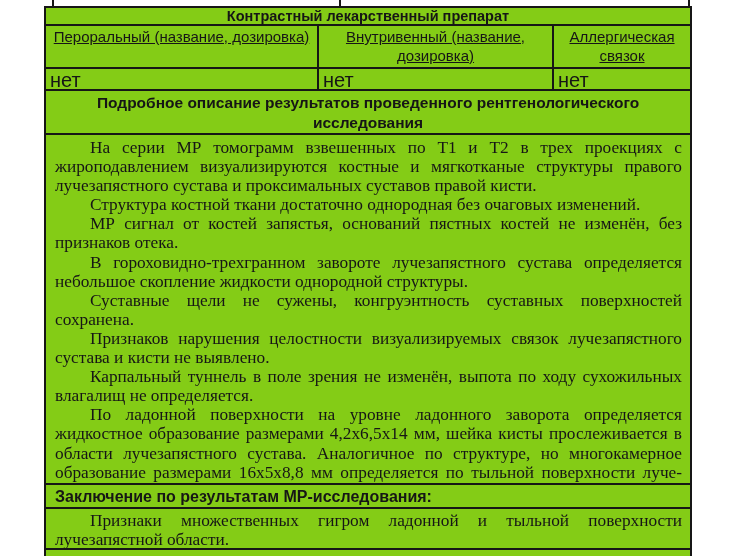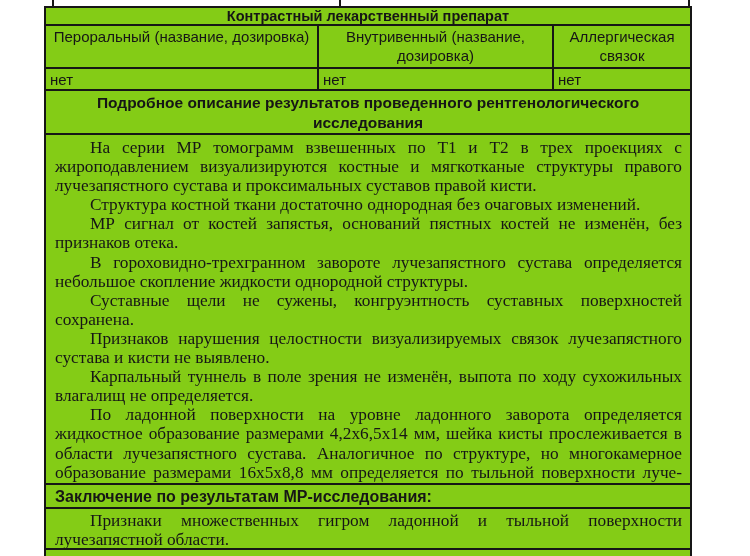--- a/index.html
+++ b/index.html
@@ -30,32 +30,32 @@
     border-bottom: none;
     background: #84cc16;
   }
   .row { border-bottom: 2px solid #161616; overflow: hidden; }
   .row-contrast-title {
     height: 18px;
     font-weight: bold; font-size: 14.5px; line-height: 15px;
     text-align: center; padding-top: 1px;
   }
   .row-cols, .row-nets { display: flex; }
-  .row-cols { height: 43px; }
+  .row-cols { height: 43px; text-decoration: underline; }
   .row-nets { height: 22px; }
   .cell { border-right: 2px solid #161616; }
   .cell:last-child { border-right: none; }
   .c1 { width: 273px; }
   .c2 { width: 235px; }
   .c3 { flex: 1; }
   .col-head {
     font-size: 15px; line-height: 18.5px;
     text-align: center; padding: 2px 6px 0 6px;
   }
-  .net-cell { font-size: 15px; line-height: 18px; padding: 2px 0 0 4px; }
+  .net-cell { font-size: 20px; line-height: 18px; padding: 2px 0 0 4px; }
   .row-desc-title {
     height: 44px;
     font-weight: bold; font-size: 15.5px; line-height: 20px;
     text-align: center; padding: 2px 10px 0 10px;
   }
   .row-body {
     height: 350px;
     font-family: "Liberation Serif", serif;
     font-size: 17.3px; line-height: 19.1px;
     text-align: justify;

